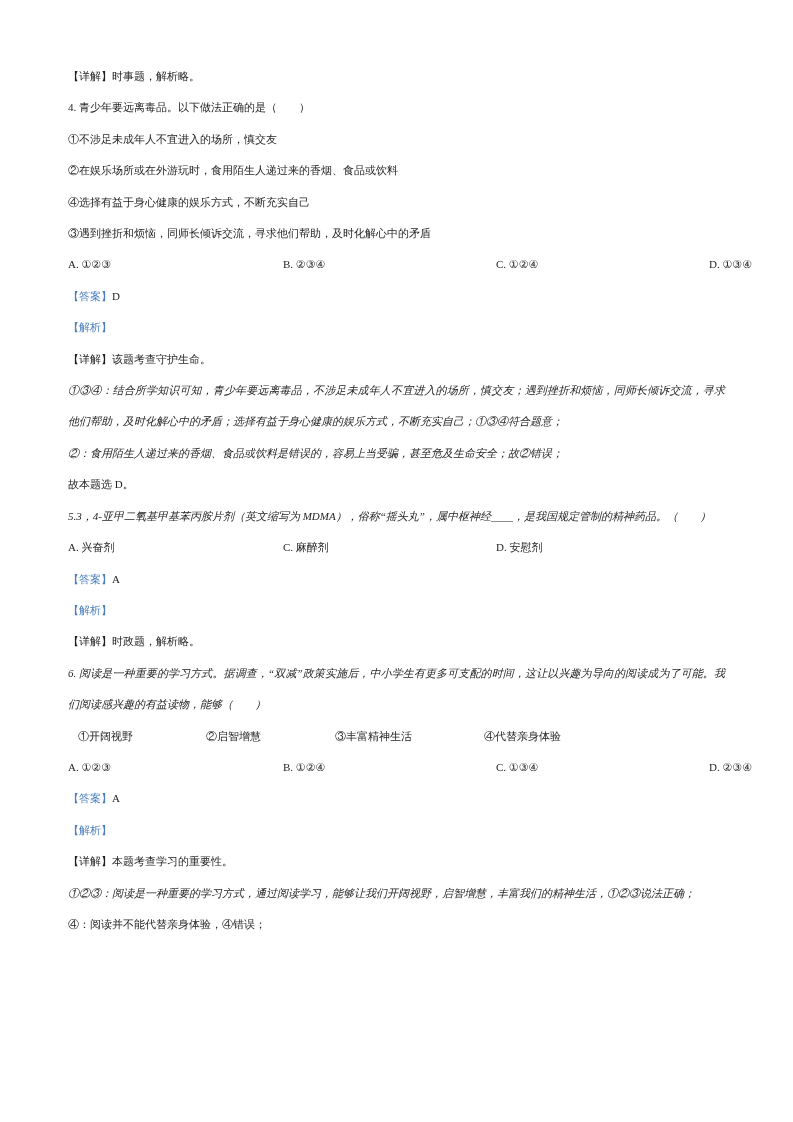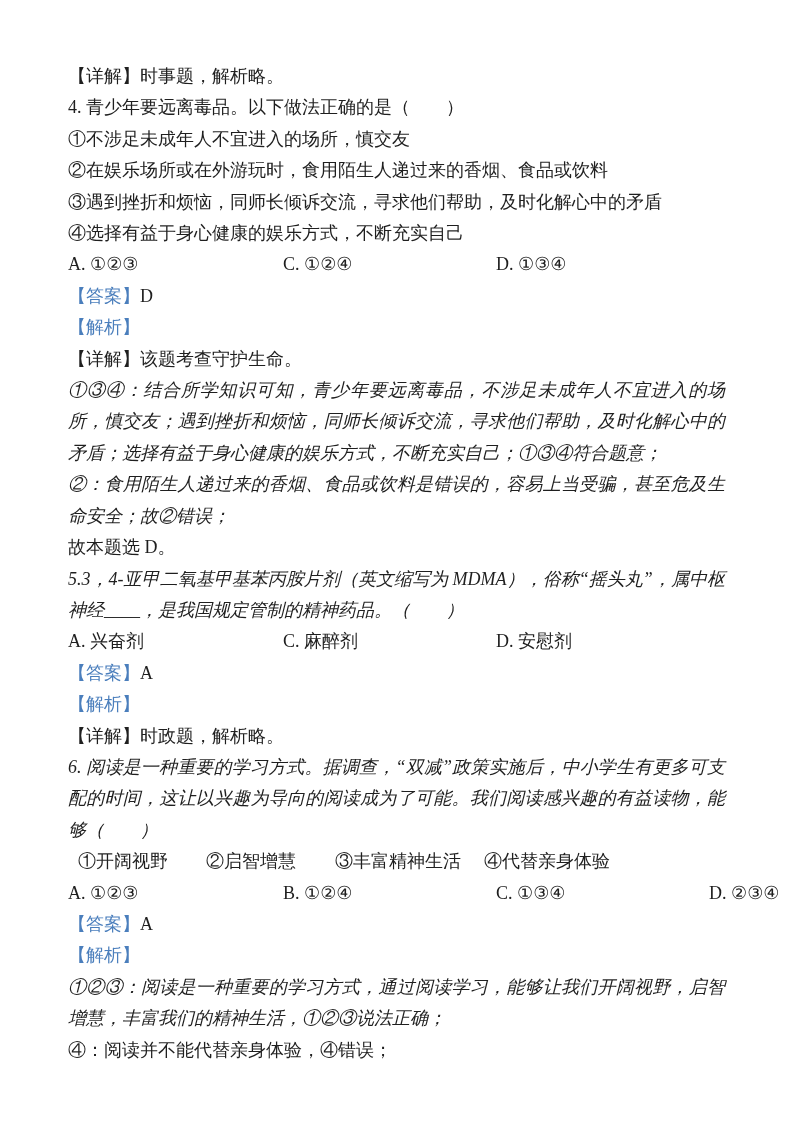--- a/index.html
+++ b/index.html
@@ -3,21 +3,21 @@
 <meta charset="utf-8">
 <style>
   html,body{margin:0;padding:0;background:#ffffff;}
   .page{
     position:relative;
     width:793px;height:1122px;
     background:var(--page-bg,#ffffff);
     box-sizing:border-box;
     padding:61px 68px 0 68px;
     font-family:"Liberation Serif","DejaVu Serif",serif;
-    font-size:18px;
+    font-size:11px;
     line-height:31.4px;
     color:var(--text,#1f1f1f);
     overflow:hidden;
   }
   .page p{margin:0;}
   .just{text-align:justify;font-style:italic;}
   .opt-row{display:grid;grid-template-columns:167px 165px 165px 1fr;gap:48px;}
   .sub-row{display:grid;grid-template-columns:128px 129px 149px 1fr;margin-left:10px;}
   .blue{color:var(--accent,#4a7ebc);margin-top:9px;}
   .opt,.sub{white-space:nowrap;}
@@ -25,24 +25,25 @@
 </head>
 <body>
 
 <div class="page">
 
   <p class="ln">【详解】时事题，解析略。</p>
 
   <p class="ln">4. 青少年要远离毒品。以下做法正确的是（　　）</p>
   <p class="ln">①不涉足未成年人不宜进入的场所，慎交友</p>
   <p class="ln">②在娱乐场所或在外游玩时，食用陌生人递过来的香烟、食品或饮料</p>
+  <p class="ln">④选择有益于身心健康的娱乐方式，不断充实自己</p>
   <p class="ln">③遇到挫折和烦恼，同师长倾诉交流，寻求他们帮助，及时化解心中的矛盾</p>
-  <p class="ln">④选择有益于身心健康的娱乐方式，不断充实自己</p>
   <div class="opt-row">
     <span class="opt">A. ①②③</span>
+    <span class="opt">B. ②③④</span>
     <span class="opt">C. ①②④</span>
     <span class="opt">D. ①③④</span>
   </div>
   <p class="ln"><span class="blue">【答案】</span><span>D</span></p>
   <p class="ln blue">【解析】</p>
   <p class="ln">【详解】该题考查守护生命。</p>
   <p class="just">①③④：结合所学知识可知，青少年要远离毒品，不涉足未成年人不宜进入的场所，慎交友；遇到挫折和烦恼，同师长倾诉交流，寻求他们帮助，及时化解心中的矛盾；选择有益于身心健康的娱乐方式，不断充实自己；①③④符合题意；</p>
   <p class="just">②：食用陌生人递过来的香烟、食品或饮料是错误的，容易上当受骗，甚至危及生命安全；故②错误；</p>
   <p class="ln">故本题选 D。</p>
 
@@ -64,16 +65,17 @@
     <span class="sub">④代替亲身体验</span>
   </div>
   <div class="opt-row">
     <span class="opt">A. ①②③</span>
     <span class="opt">B. ①②④</span>
     <span class="opt">C. ①③④</span>
     <span class="opt">D. ②③④</span>
   </div>
   <p class="ln"><span class="blue">【答案】</span><span>A</span></p>
   <p class="ln blue">【解析】</p>
+  <p class="ln">【详解】本题考查学习的重要性。</p>
   <p class="just">①②③：阅读是一种重要的学习方式，通过阅读学习，能够让我们开阔视野，启智增慧，丰富我们的精神生活，①②③说法正确；</p>
   <p class="ln">④：阅读并不能代替亲身体验，④错误；</p>
 
 </div>
 
 </body></html>

